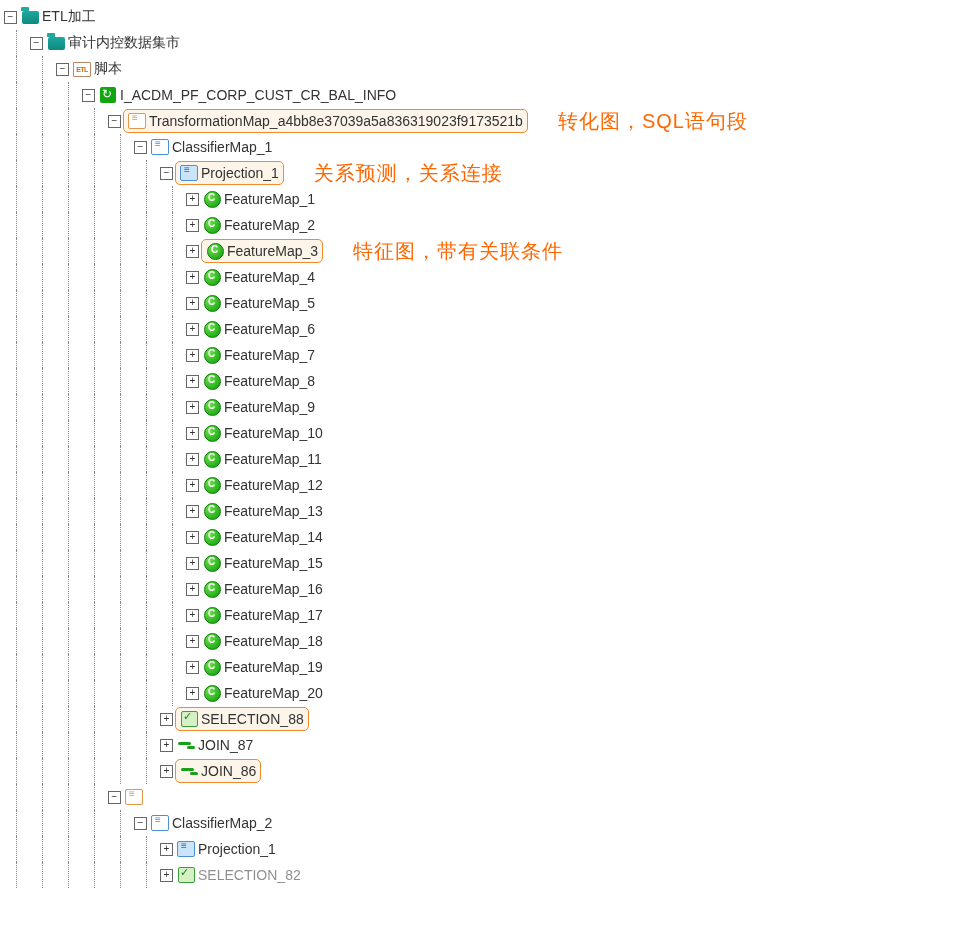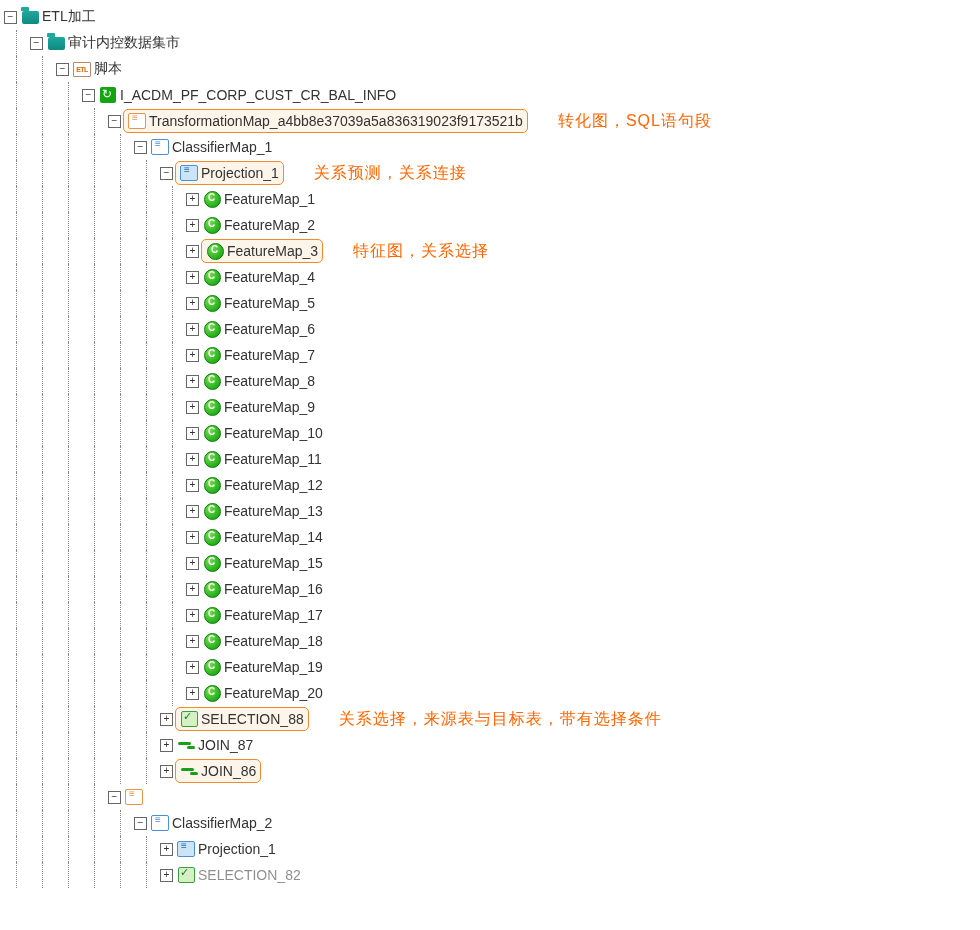--- a/index.html
+++ b/index.html
@@ -126,21 +126,21 @@
     border-radius:5px;
     background:#fdf4ea;
     padding:0 4px 0 2px;
     display:inline-flex;
     align-items:center;
     height:22px;
   }
   .label { margin-left:1px; }
   .annot {
     color:#ff6600;
-    font-size:16px;
+    font-size:20px;
     margin-left:30px;
     letter-spacing:1px;
   }
 </style>
 </head>
 <body>
 
 <div id="tree">
     <div class="row">
       <span class="toggle">−</span>
@@ -254,21 +254,21 @@
       <span class="conn v"></span>
       <span class="conn v"></span>
       <span class="conn v"></span>
       <span class="toggle">+</span>
       <span class="hl">
         <span class="icon">
           <span class="circ-green"></span>
         </span>
         <span class="label">FeatureMap_3</span>
       </span>
-      <span class="annot">特征图，关系选择</span>
+      <span class="annot">特征图，带有关联条件</span>
     </div>
     <div class="row">
       <span class="conn v"></span>
       <span class="conn v"></span>
       <span class="conn v"></span>
       <span class="conn v"></span>
       <span class="conn v"></span>
       <span class="conn v"></span>
       <span class="conn v"></span>
       <span class="toggle">+</span>
@@ -508,21 +508,20 @@
       <span class="conn v"></span>
       <span class="conn v"></span>
       <span class="conn v"></span>
       <span class="toggle">+</span>
       <span class="hl">
         <span class="icon">
           <span class="sel-green"></span>
         </span>
         <span class="label">SELECTION_88</span>
       </span>
-      <span class="annot">关系选择，来源表与目标表，带有选择条件</span>
     </div>
     <div class="row">
       <span class="conn v"></span>
       <span class="conn v"></span>
       <span class="conn v"></span>
       <span class="conn v"></span>
       <span class="conn v"></span>
       <span class="conn v"></span>
       <span class="toggle">+</span>
       <span class="icon">

